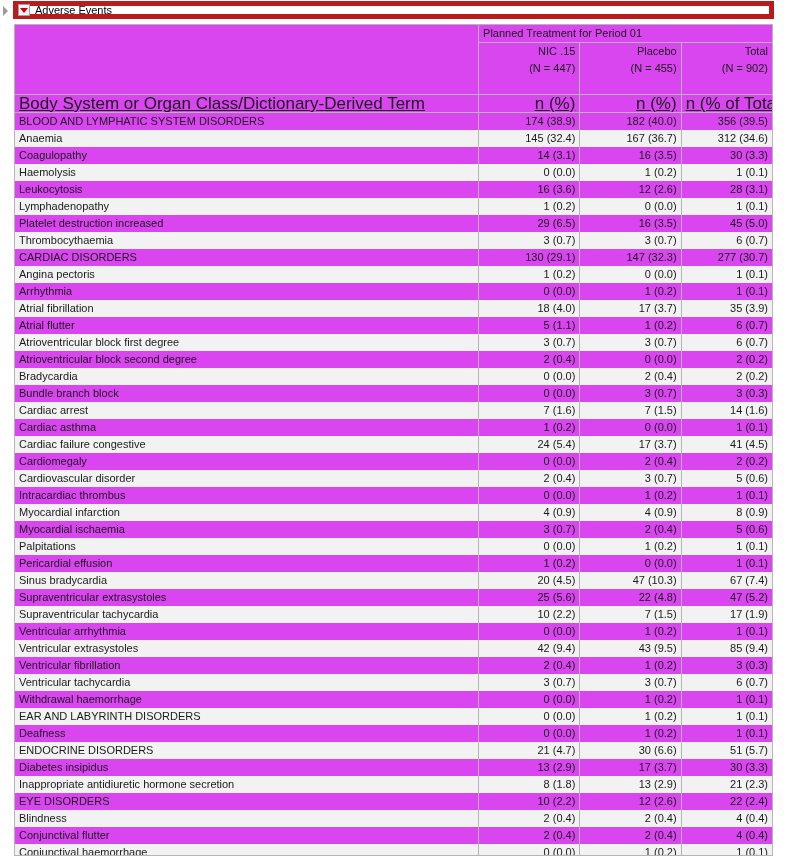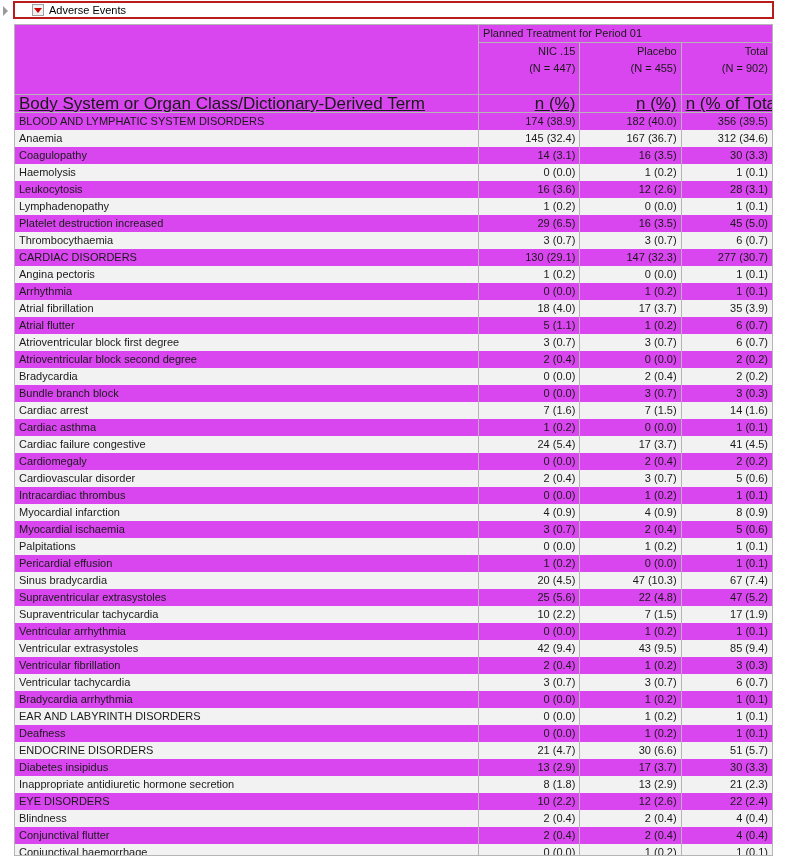--- a/index.html
+++ b/index.html
@@ -31,25 +31,25 @@
     position: absolute;
     left: 1px;
     top: 3px;
     border-left: 5px solid #9a9a9a;
     border-top: 5px solid transparent;
     border-bottom: 5px solid transparent;
   }
   .title-box {
     flex: 1;
     height: 18px;
-    border: 2px solid #b91c1c;
+    border: 5px solid #b91c1c;
     background: #ffffff;
     display: flex;
     align-items: center;
-    padding-left: 17px;
+    padding-left: 0;
     box-sizing: border-box;
     margin-right: 13px;
   }
   .red-triangle {
     width: 12px;
     height: 12px;
     border: 1px solid #a0a0a0;
     background: #f2f2f2;
     position: relative;
     margin-right: 5px;
@@ -379,21 +379,21 @@
           <td class="num">1 (0.2)</td>
           <td class="num">3 (0.3)</td>
         </tr>
         <tr class="alt">
           <td class="term indent">Ventricular tachycardia</td>
           <td class="num">3 (0.7)</td>
           <td class="num">3 (0.7)</td>
           <td class="num">6 (0.7)</td>
         </tr>
         <tr>
-          <td class="term indent">Bradycardia arrhythmia</td>
+          <td class="term indent">Withdrawal haemorrhage</td>
           <td class="num">0 (0.0)</td>
           <td class="num">1 (0.2)</td>
           <td class="num">1 (0.1)</td>
         </tr>
         <tr class="alt">
           <td class="term grp">EAR AND LABYRINTH DISORDERS</td>
           <td class="num">0 (0.0)</td>
           <td class="num">1 (0.2)</td>
           <td class="num">1 (0.1)</td>
         </tr>

